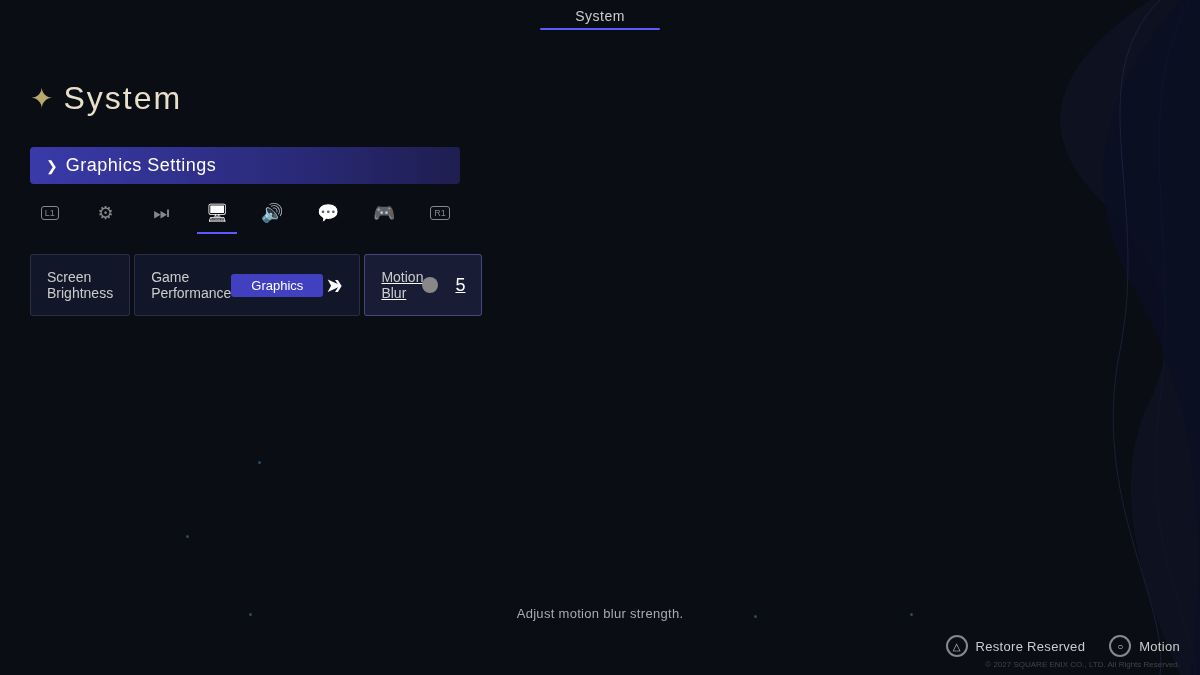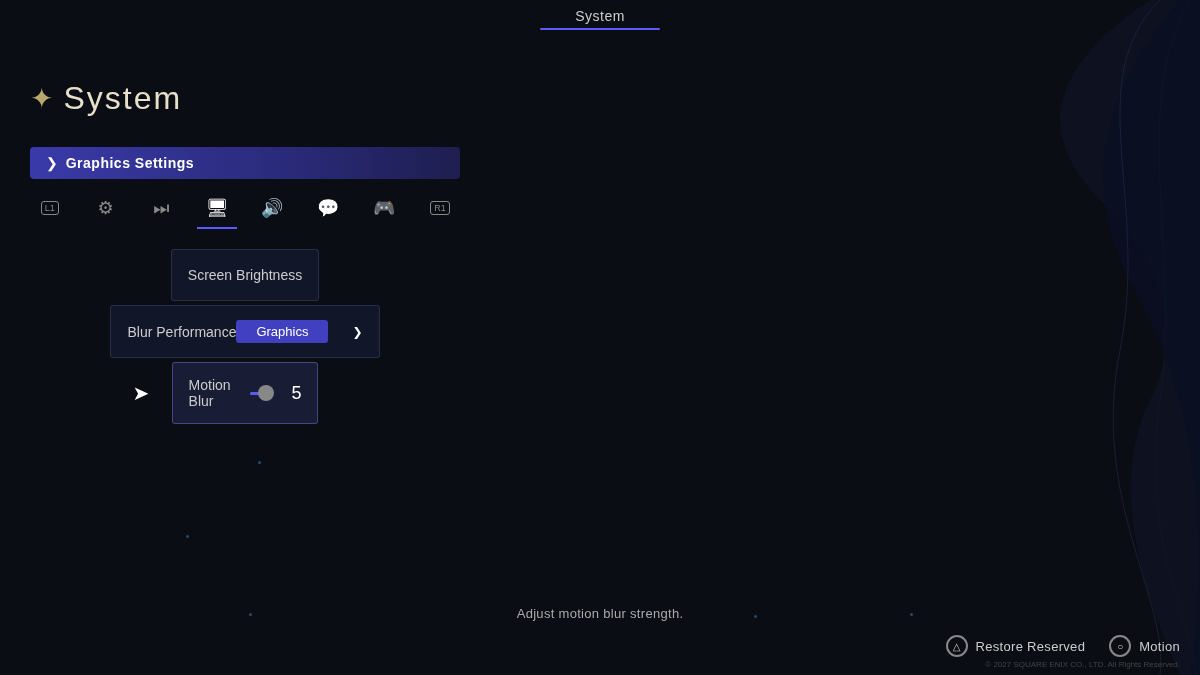--- a/index.html
+++ b/index.html
@@ -80,23 +80,22 @@
       margin-bottom: 10px;
     }
 
     .settings-header-chevron {
       color: #fff;
       font-size: 14px;
     }
 
     .settings-header-label {
       color: #fff;
-      font-size: 14px;
+      font-size: 18px;
       letter-spacing: 0.5px;
-      font-weight: bold;
     }
 
     
     .icon-tab-row {
       display: flex;
       align-items: center;
       gap: 16px;
       margin-bottom: 20px;
       width: 430px;
     }
@@ -123,53 +122,53 @@
       font-size: 9px;
       border: 1px solid #888;
       border-radius: 3px;
       padding: 1px 3px;
       color: #888;
     }
 
     
     .settings-list {
       display: flex;
-      flex-direction: column;
+      flex-direction: row;
       gap: 4px;
       width: 430px;
-      align-items: center;
     }
 
     .settings-item {
       background: rgba(20, 25, 45, 0.85);
       border: 1px solid rgba(80, 80, 120, 0.4);
       border-radius: 3px;
       padding: 14px 16px;
       display: flex;
       align-items: center;
       cursor: pointer;
       min-height: 52px;
     }
 
     .settings-item.selected {
       border-color: rgba(100, 100, 180, 0.6);
       background: rgba(25, 30, 55, 0.9);
+      text-decoration: underline;
     }
 
     .settings-item-label {
       font-size: 14px;
       color: #ccc;
       flex: 1;
     }
 
     
     .settings-item-value-area {
       display: flex;
       align-items: center;
-      gap: 24px;
+      gap: 10px;
     }
 
     .graphics-badge {
       background: #4040c0;
       color: #fff;
       font-size: 13px;
       padding: 4px 20px;
       border-radius: 3px;
     }
 
@@ -373,21 +372,21 @@
     </div>
   </div>
 
   <div class="settings-list">
 
     <div class="settings-item">
       <span class="settings-item-label">Screen Brightness</span>
     </div>
 
     <div class="settings-item">
-      <span class="settings-item-label">Blur Performance</span>
+      <span class="settings-item-label">Game Performance</span>
       <div class="settings-item-value-area">
         <span class="graphics-badge">Graphics</span>
         <span class="settings-item-chevron">❯</span>
       </div>
     </div>
 
     <div class="settings-item selected" style="position:relative;">
 
       <span class="cursor-indicator" style="left:-40px; font-size:20px; color:#fff;">➤</span>
       <span class="settings-item-label">Motion Blur</span>

